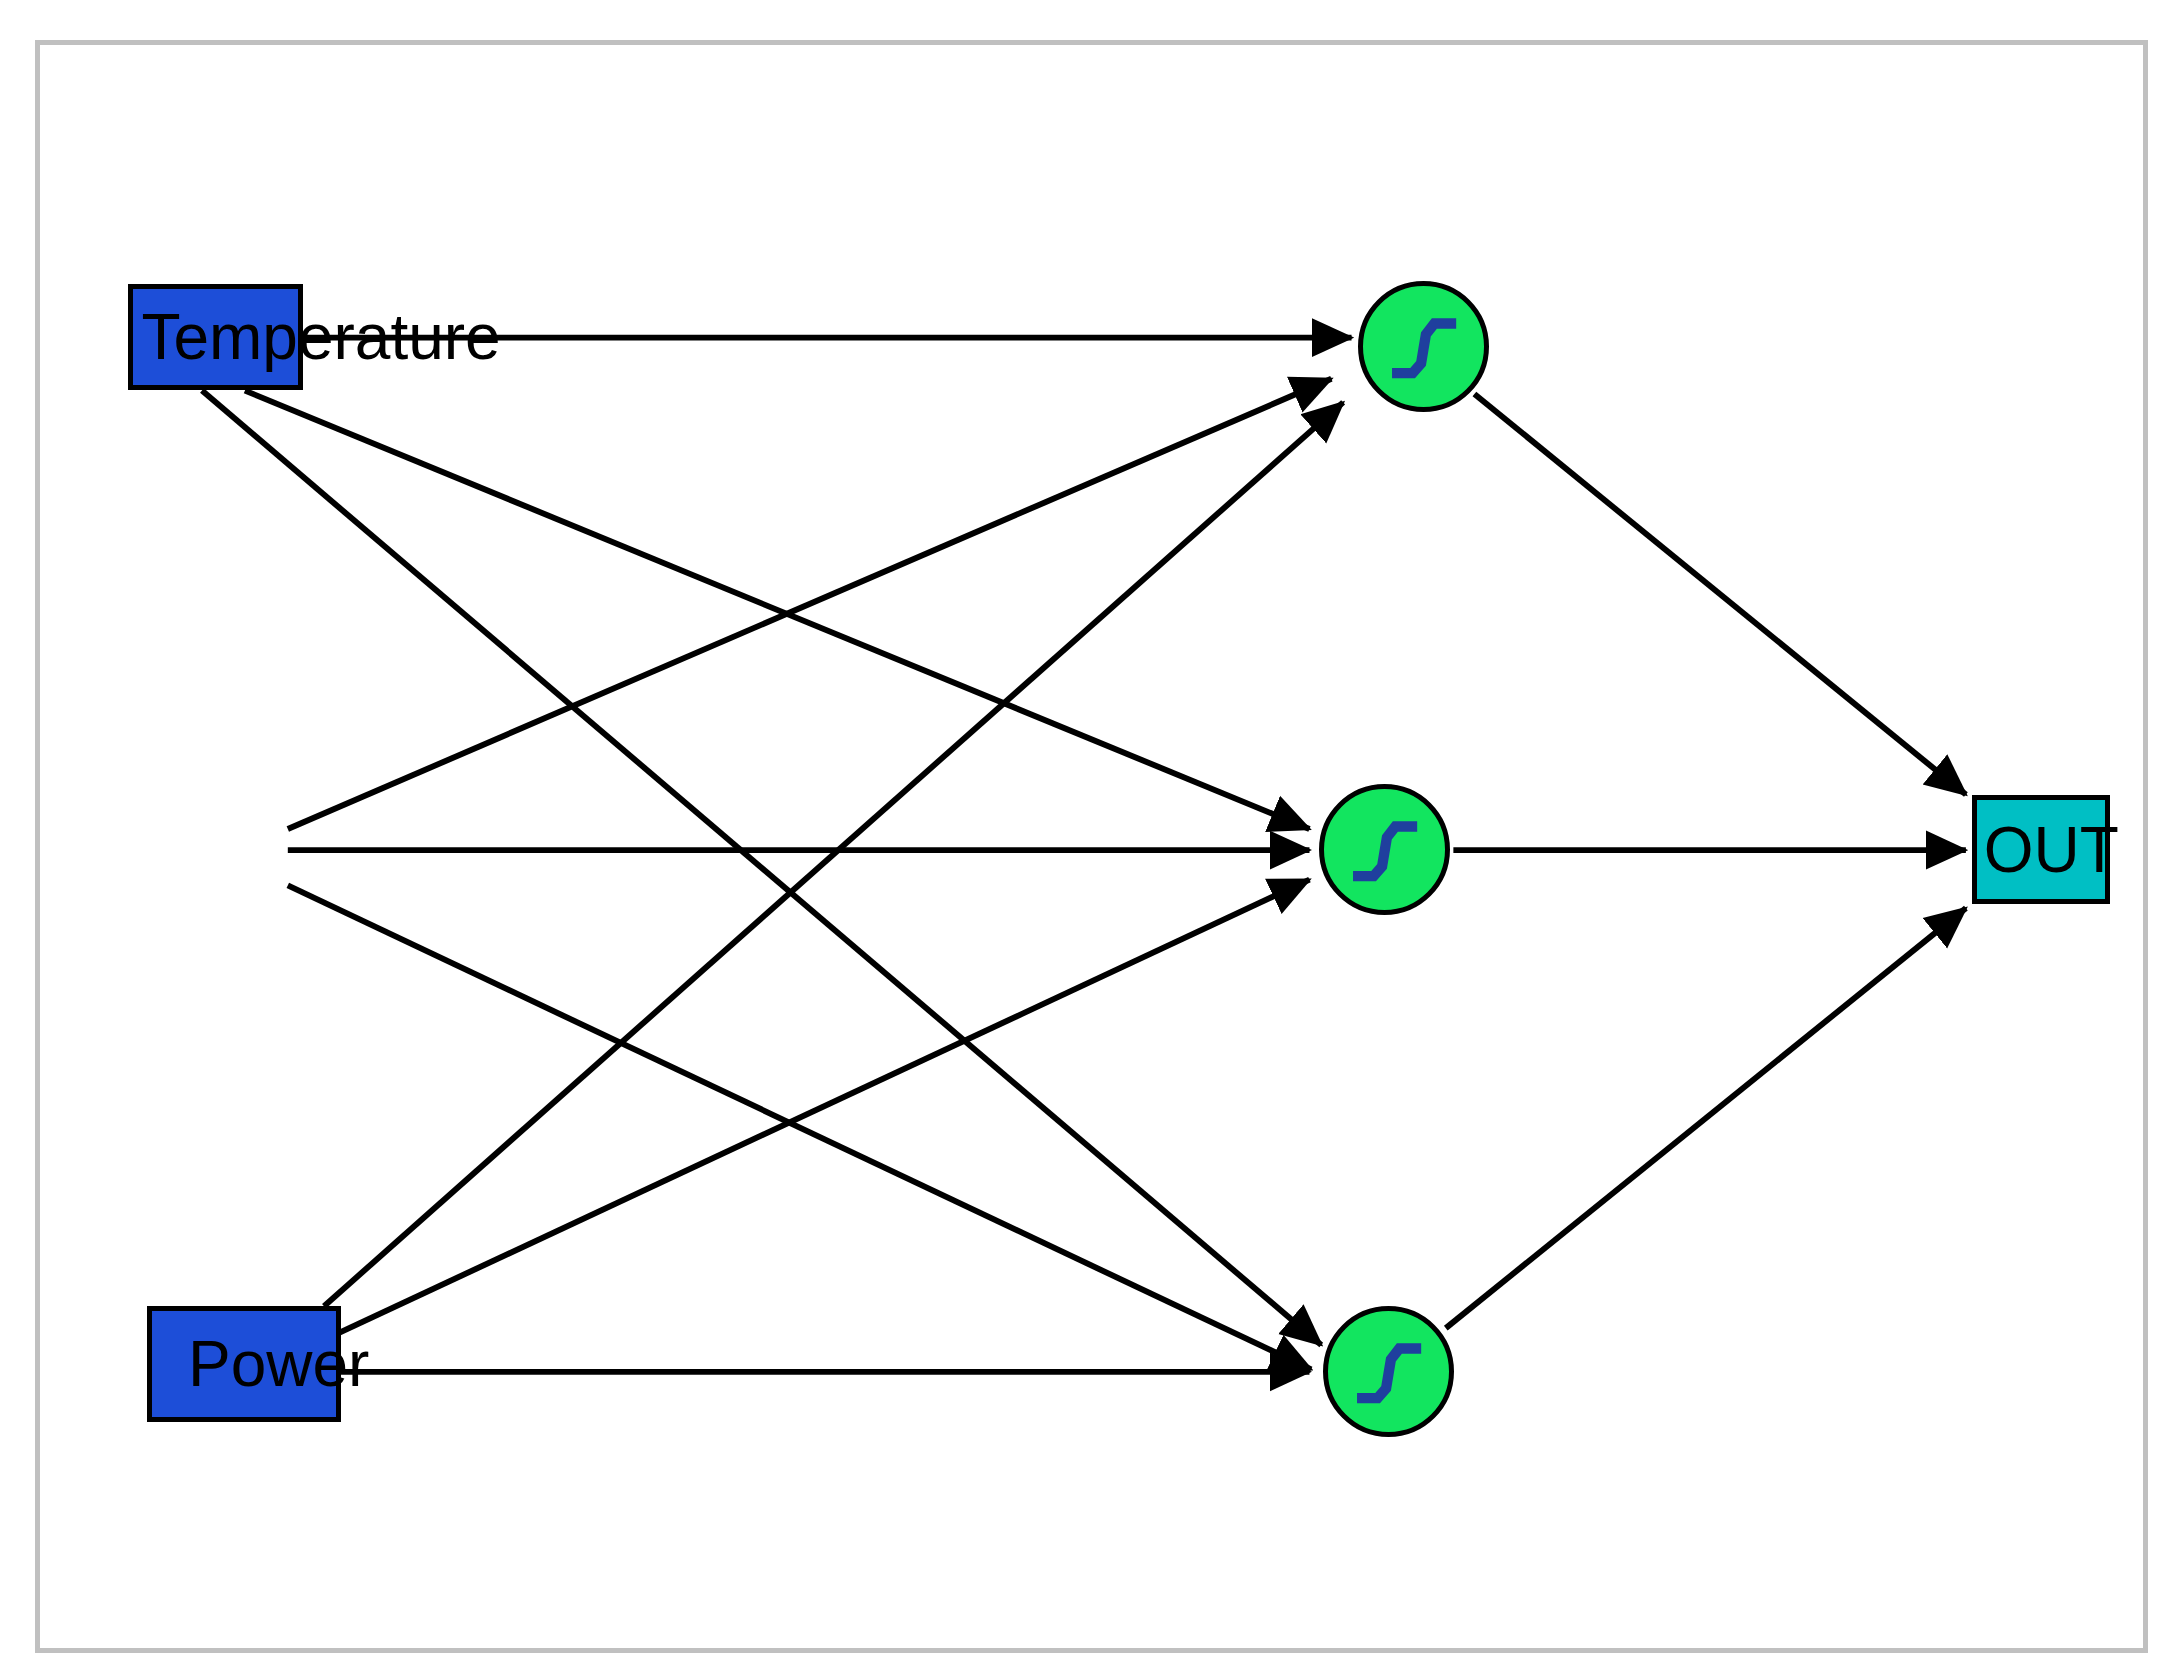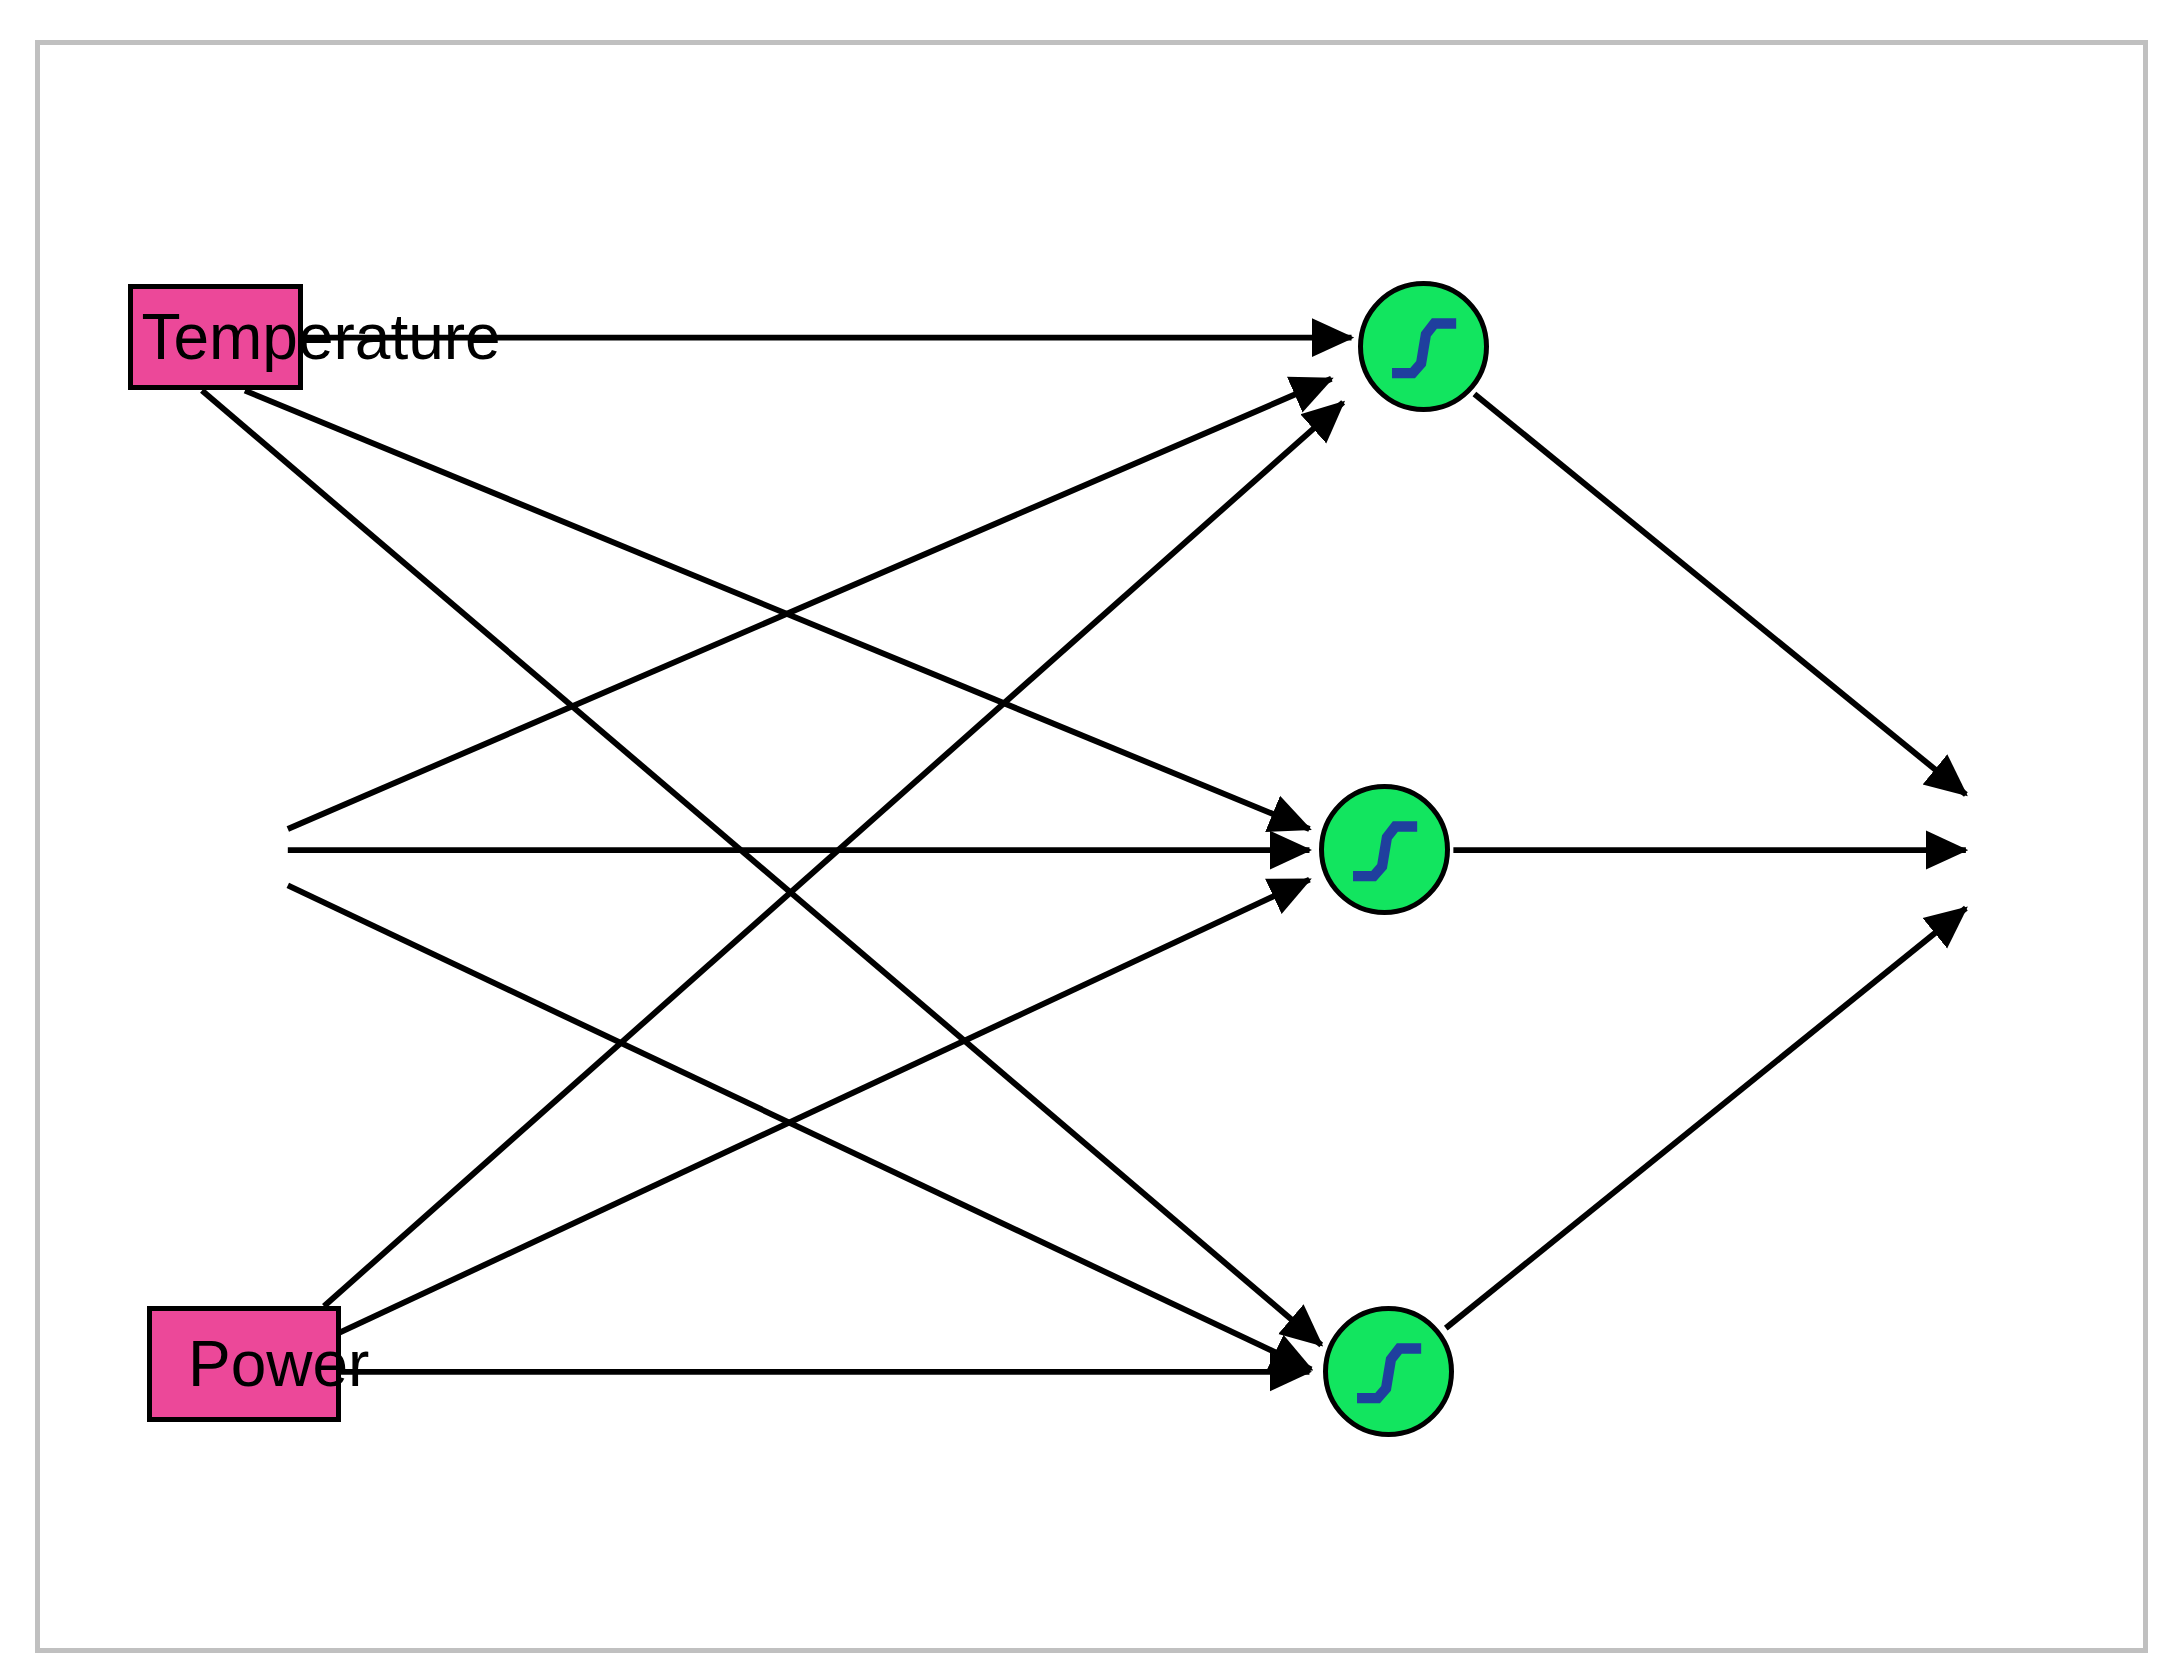--- a/index.html
+++ b/index.html
@@ -43,21 +43,21 @@
     position: absolute;
     box-sizing: border-box;
     border: 5.9px solid #000000;
     display: flex;
     align-items: center;
     justify-content: flex-start;
     color: #000000;
     white-space: nowrap;
   }
   .input-box {
-    background: #ec4899;
+    background: #1d4ed8;
     font-size: 64px;
     line-height: 1;
     padding-left: 8.4px;
   }
   .out-box {
     background: #00bfc4;
     font-size: 64px;
     line-height: 1;
     padding-left: 6.7px;
   }
@@ -131,15 +131,18 @@
       <path d="M 24 72 L 41 72 L 48 64 L 50 52 L 52 40 L 59 31 L 77 31" stroke="#1f3f9e" stroke-width="8.5" fill="none" stroke-linecap="butt" stroke-linejoin="miter"></path>
     </svg>
   </div>
 
   <div class="neuron" style="left:1323px; top:1306px; width:131px; height:131px;">
     <svg viewBox="0 0 100 100">
       <path d="M 24 72 L 41 72 L 48 64 L 50 52 L 52 40 L 59 31 L 77 31" stroke="#1f3f9e" stroke-width="8.5" fill="none" stroke-linecap="butt" stroke-linejoin="miter"></path>
     </svg>
   </div>
 
+  <div class="node-box out-box" style="left:1972px; top:795px; width:138px; height:109px;">
+    <span>OUT</span>
+  </div>
 
 </div>
 
 
 </body></html>

